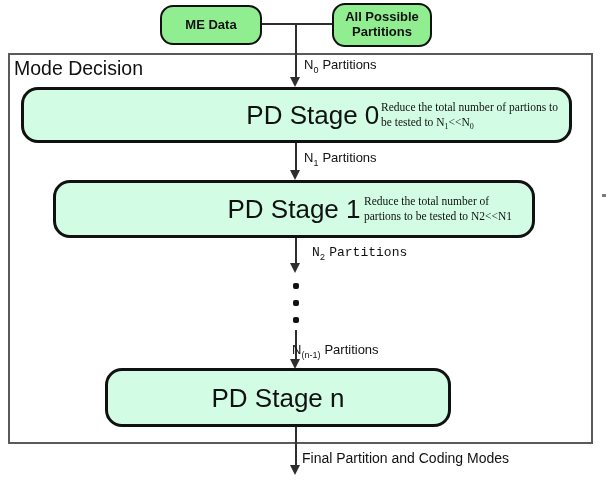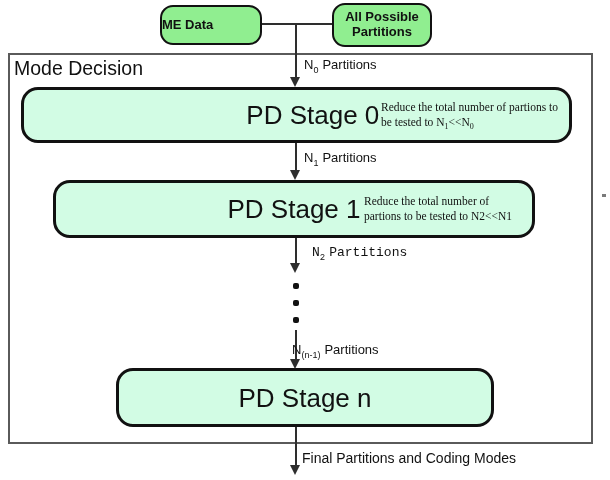--- a/index.html
+++ b/index.html
@@ -11,21 +11,21 @@
     color:#111;
     overflow:hidden;
   }
   
   .input-box{
     position:absolute;
     box-sizing:border-box;
     background:var(--input-box-fill,#90EE90);
     border:2px solid var(--box-border,#111);
     border-radius:13px;
-    display:flex;align-items:center;
+    display:flex;align-items:center;justify-content:center;
     text-align:center;
     font-weight:bold;font-size:13px;line-height:1.15;
     z-index:3;
   }
   .outer-box{
     position:absolute;
     box-sizing:border-box;
     left:8px;top:53px;width:585px;height:391px;
     border:2px solid var(--outer-border,#5a5a5a);
     background:transparent;
@@ -144,23 +144,23 @@
   <div class="dot" style="left:293px;top:283px;"></div>
   <div class="dot" style="left:293px;top:300px;"></div>
   <div class="dot" style="left:293px;top:317px;"></div>
 
   <div class="vline" style="left:295px;top:330px;height:30px;"></div>
   <div class="arrowhead" style="left:290px;top:359px;"></div>
   <div class="flow-label" style="left:292px;top:342px;">
     <span>N</span><sub>(n-1)</sub><span class="rest">Partitions</span>
   </div>
 
-  <div class="stage-box" style="left:116px;top:368px;width:378px;height:59px;">
+  <div class="stage-box" style="left:105px;top:368px;width:346px;height:59px;">
     <span class="stage-title" style="left:50%;">PD Stage n</span>
   </div>
 
   <div class="vline" style="left:295px;top:427px;height:39px;"></div>
   <div class="arrowhead" style="left:290px;top:465px;"></div>
-  <div class="flow-label final-label" style="left:302px;top:450px;">Final Partitions and Coding Modes</div>
+  <div class="flow-label final-label" style="left:302px;top:450px;">Final Partition and Coding Modes</div>
 
   <div class="stray" style="left:602px;top:194px;width:4px;height:3px;"></div>
 
 </div>
 
 </body></html>

